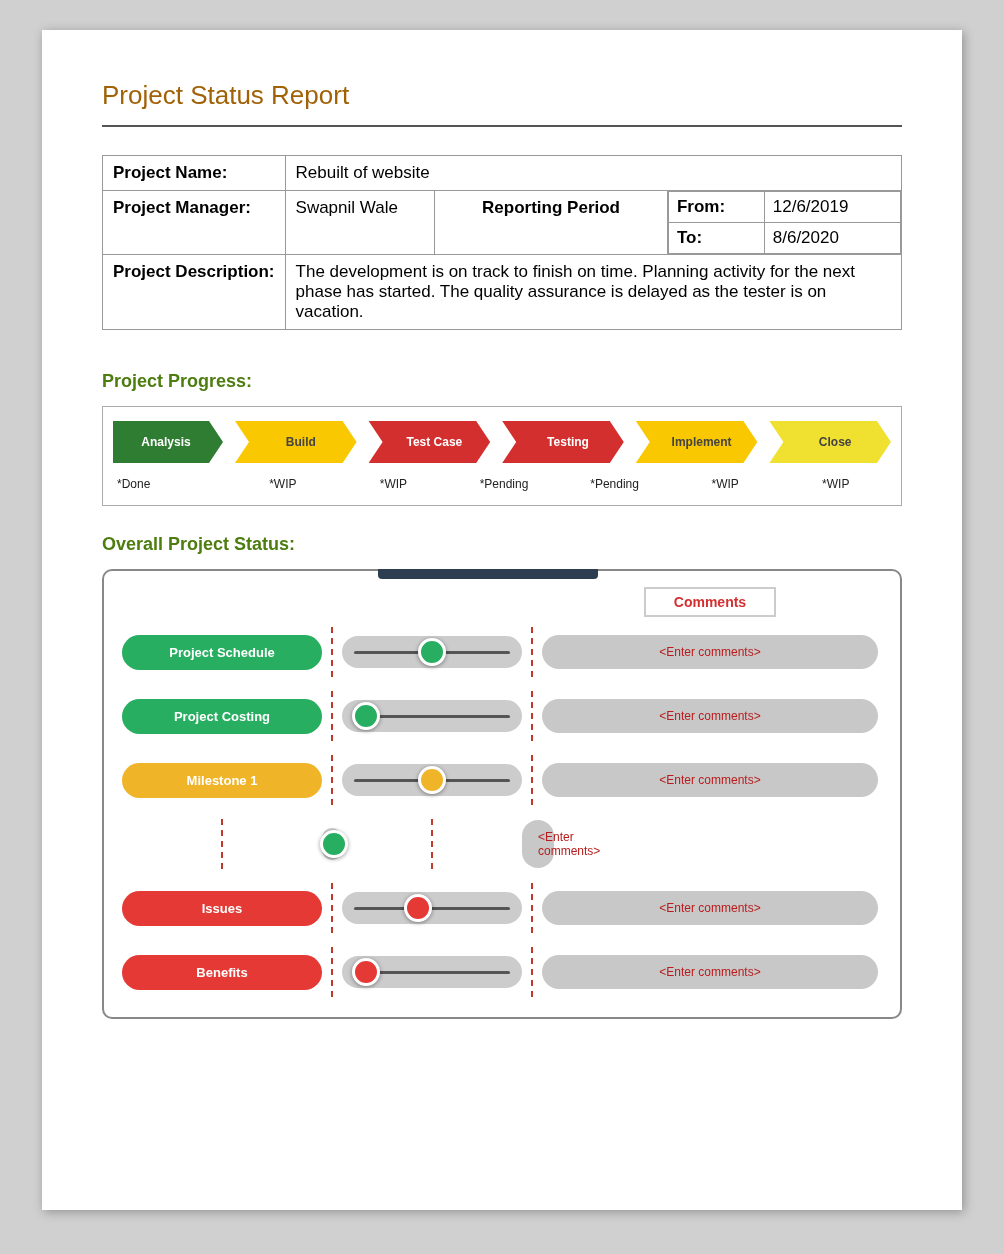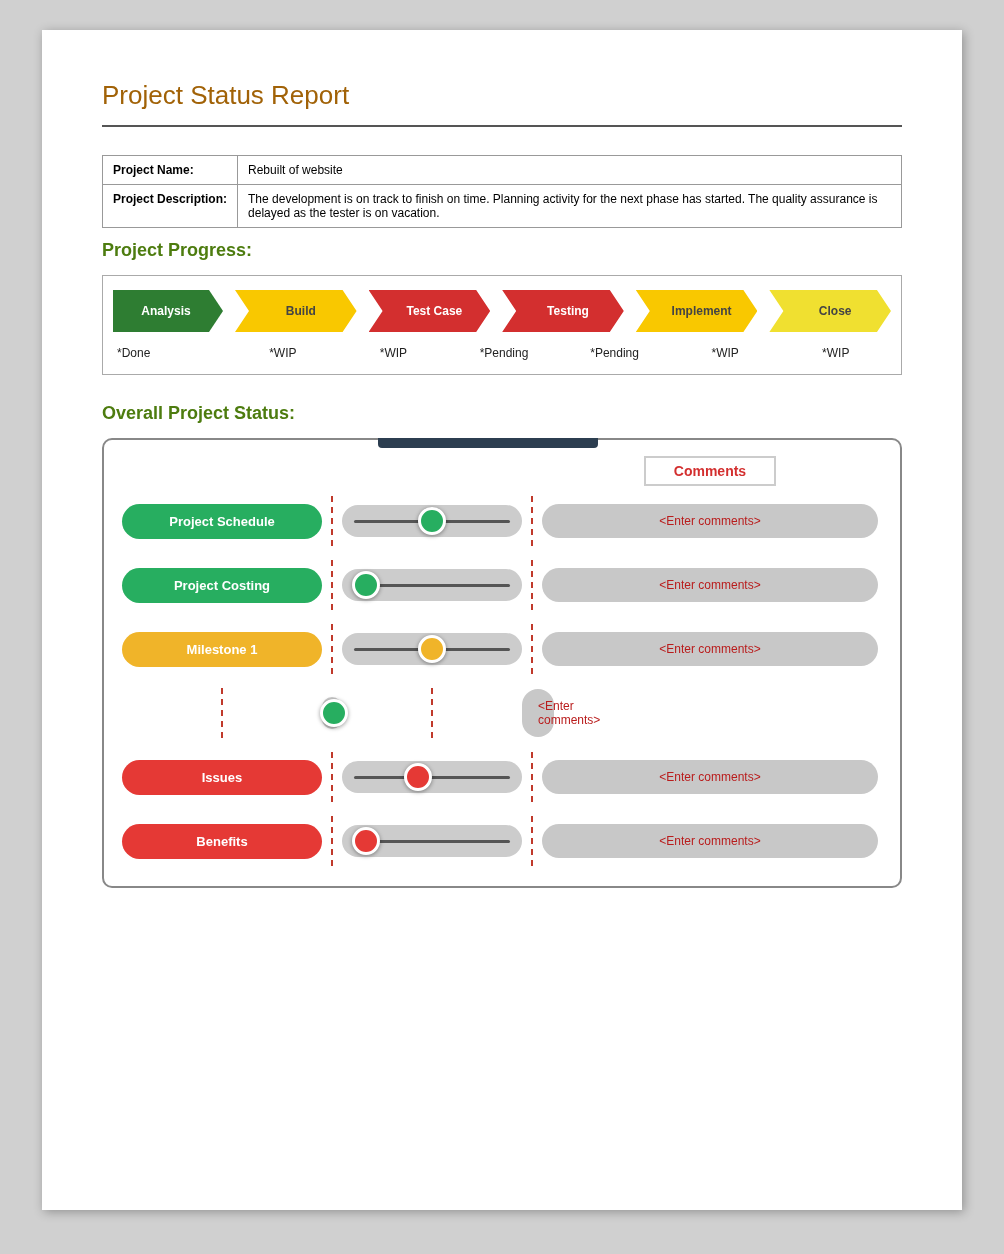--- a/index.html
+++ b/index.html
@@ -29,22 +29,22 @@
     .title-divider {
       border: none;
       border-top: 2px solid #555;
       margin-bottom: 28px;
     }
 
     
     .info-table {
       width: 100%;
       border-collapse: collapse;
-      margin-bottom: 12px;
-      font-size: 12px;
+      margin-bottom: 41px;
+      font-size: 17px;
     }
     .info-table td {
       border: 1px solid #999;
       padding: 7px 10px;
       vertical-align: top;
     }
     .info-table td.label {
       font-weight: bold;
       white-space: nowrap;
       width: 130px;
@@ -226,20 +226,39 @@
   <h1 class="report-title">Project Status Report</h1>
   <hr class="title-divider">
 
   <table class="info-table">
     <tbody>
         <tr>
       <td class="label">Project Name:</td>
       <td colspan="3">Rebuilt of website</td>
     </tr>
     <tr>
+      <td class="label">Project Manager:</td>
+      <td>Swapnil Wale</td>
+      <td class="sublabel" style="text-align:center;">Reporting Period</td>
+      <td style="padding:0;">
+        <table style="width:100%;border-collapse:collapse;">
+          <tbody>
+                <tr>
+            <td style="border-bottom:1px solid #999;padding:5px 8px;font-weight:bold;">From:</td>
+            <td style="border-bottom:1px solid #999;padding:5px 8px;">12/6/2019</td>
+          </tr>
+          <tr>
+            <td style="padding:5px 8px;font-weight:bold;">To:</td>
+            <td style="padding:5px 8px;">8/6/2020</td>
+          </tr>
+        </tbody>
+            </table>
+      </td>
+    </tr>
+    <tr>
       <td class="label">Project Description:</td>
       <td colspan="3">The development is on track to finish on time. Planning activity for the next phase has started. The quality assurance is delayed as the tester is on vacation.</td>
     </tr>
   </tbody>
     </table>
 
   <div class="section-title">Project Progress:</div>
   <div class="pipeline-container">
     <div class="pipeline-arrows">
       <div class="arrow green">Analysis</div>

